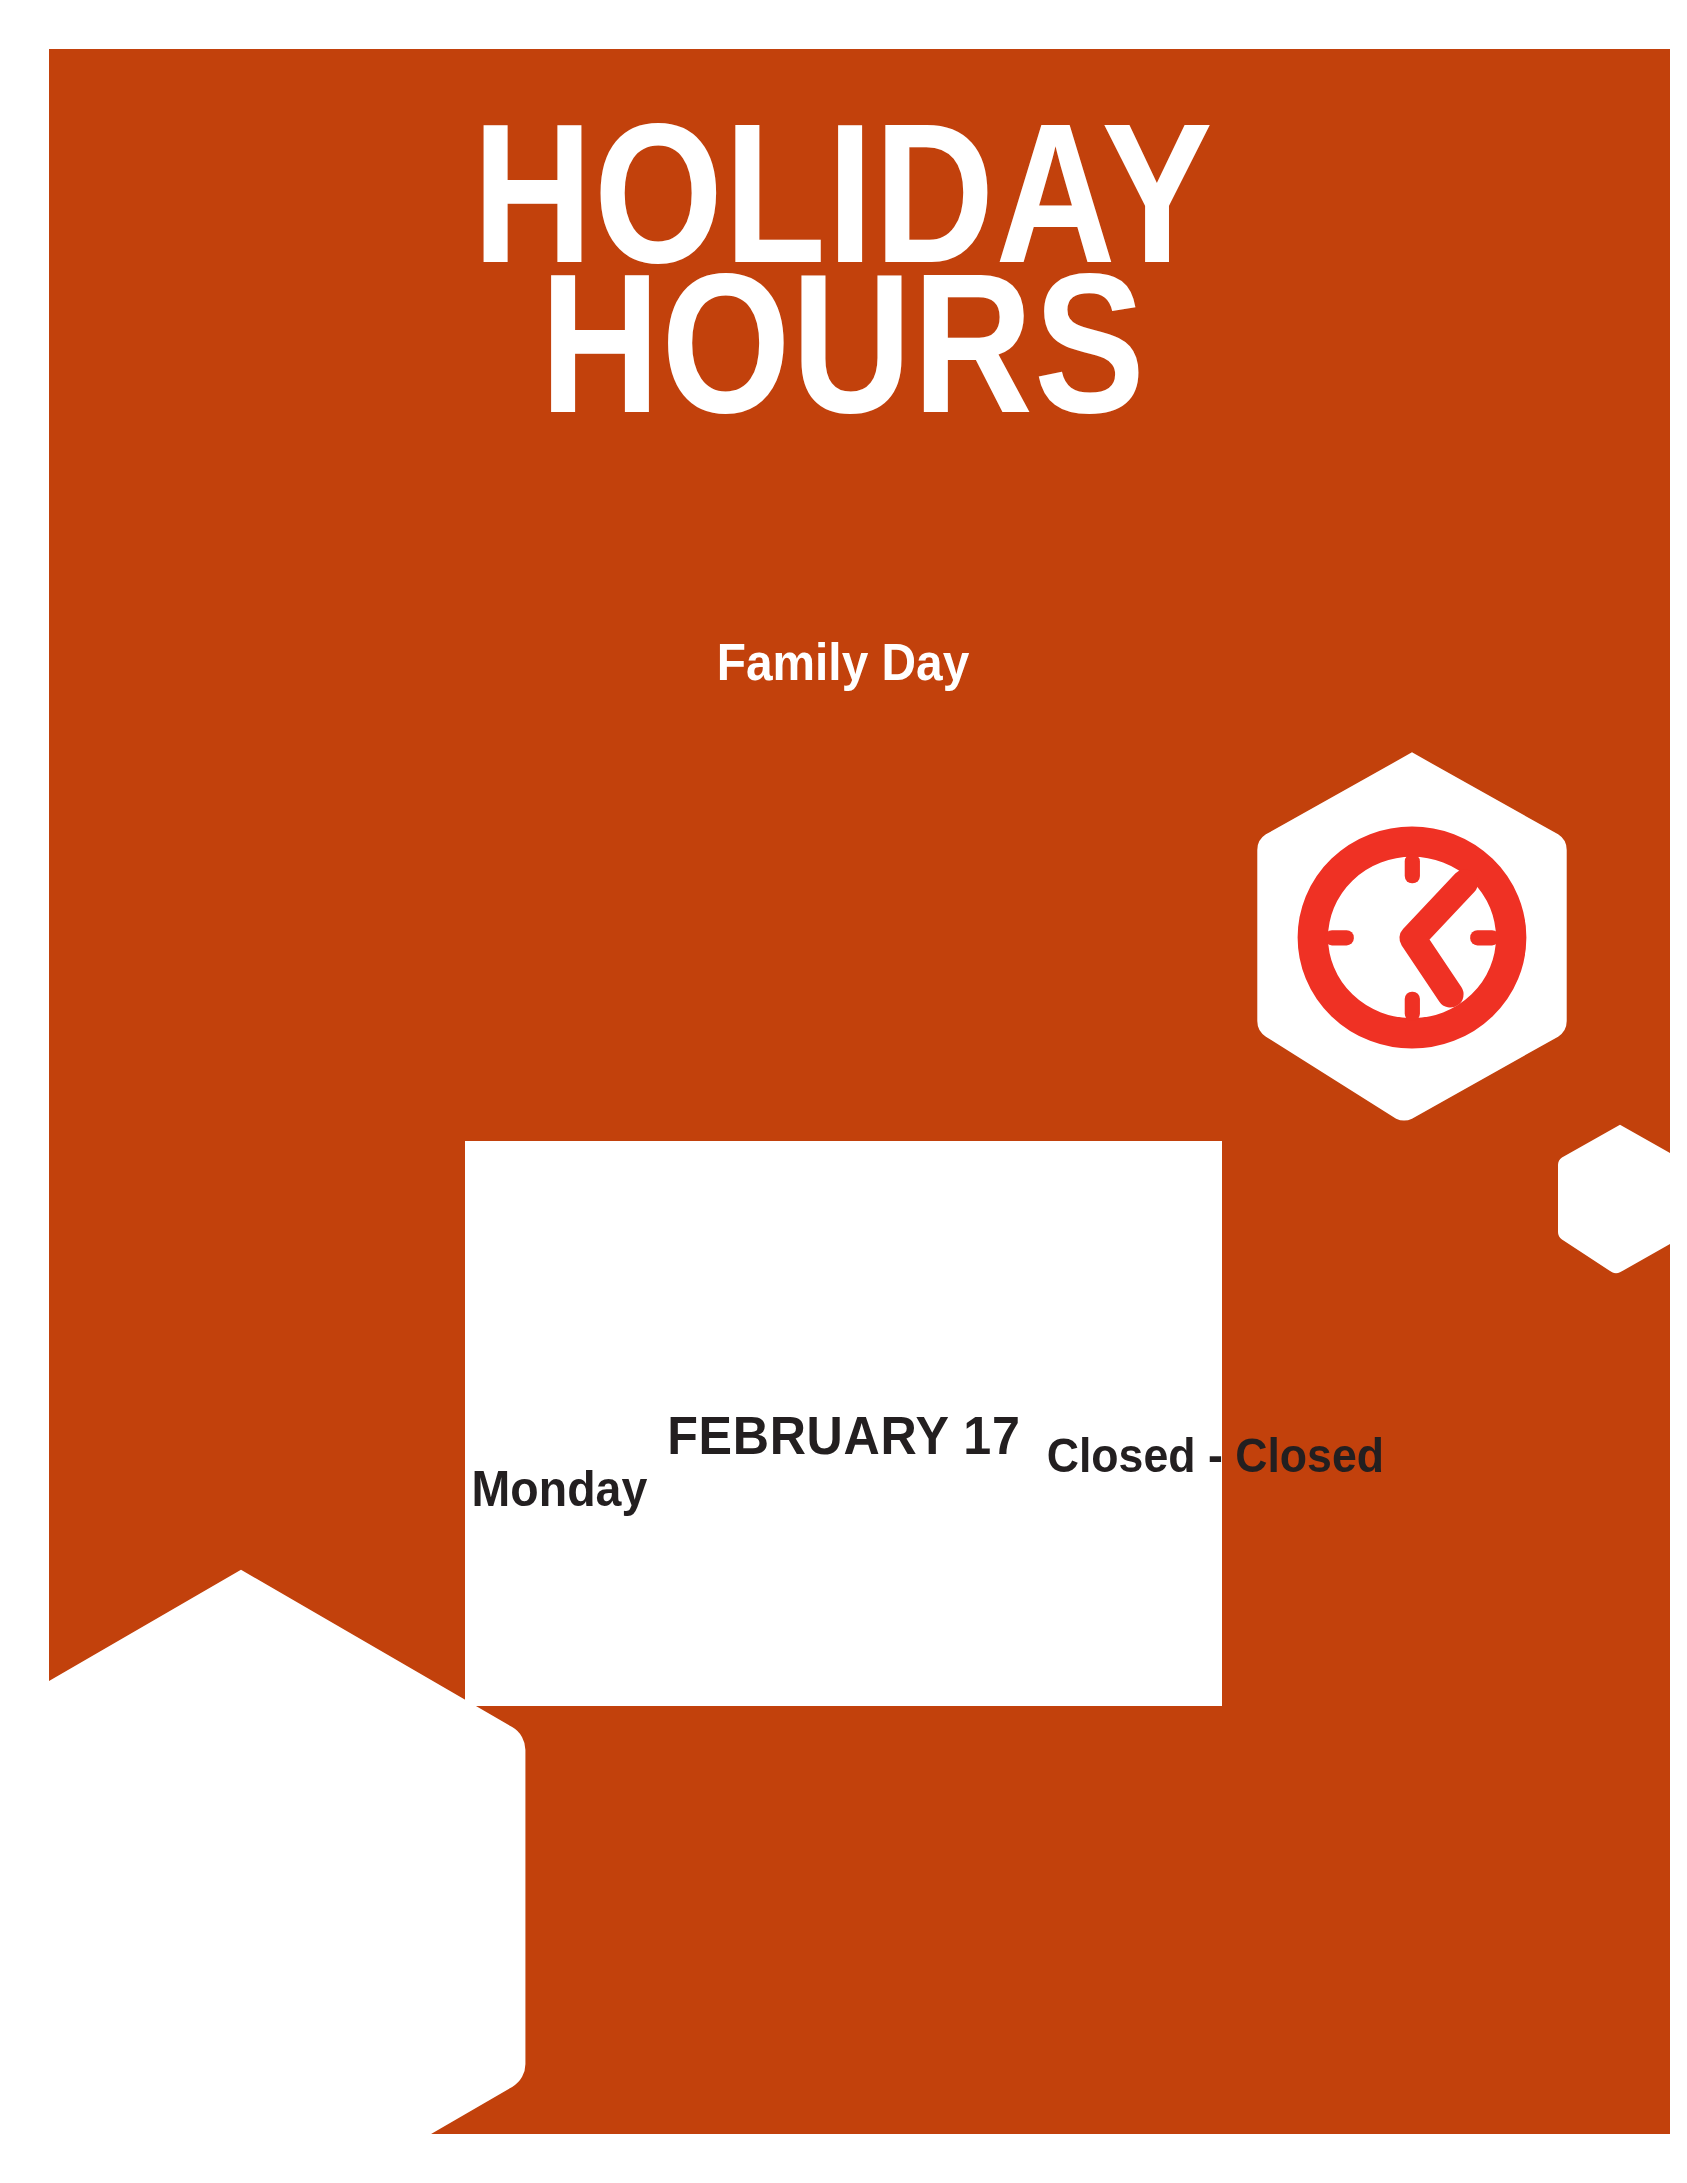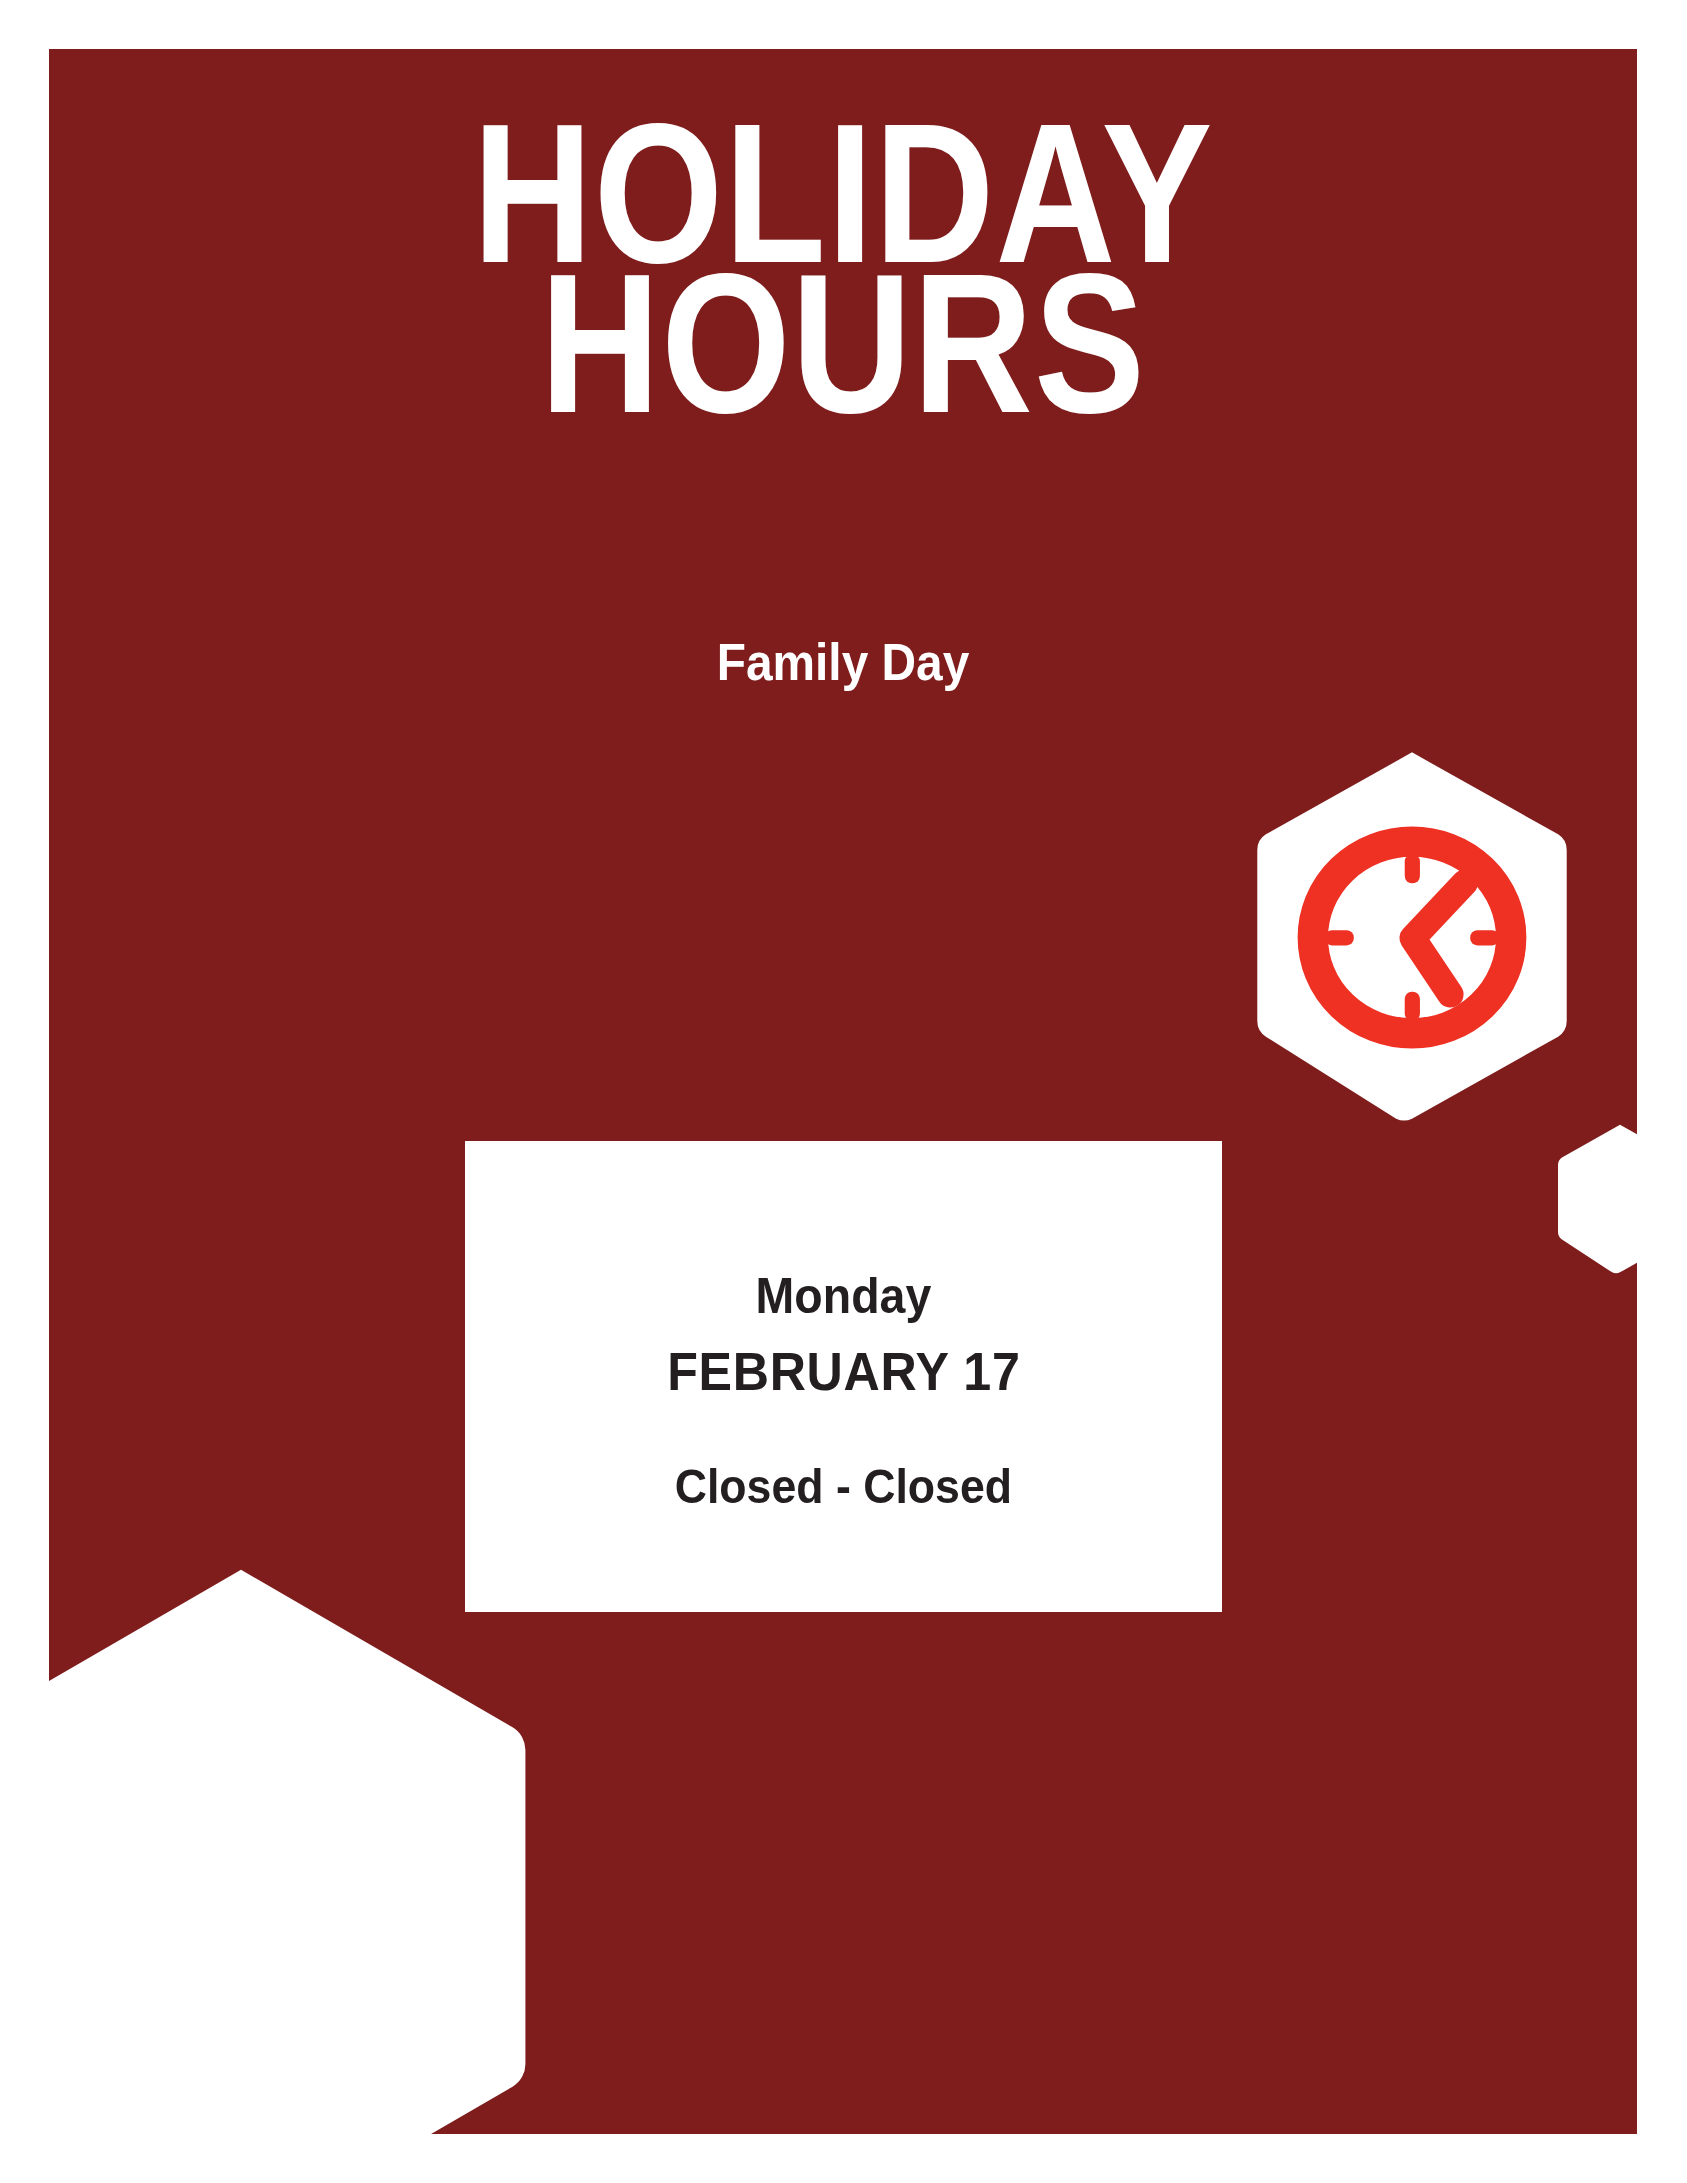--- a/index.html
+++ b/index.html
@@ -22,22 +22,23 @@
     background: #ffffff;
   }
 
   
   #red-panel {
     position: absolute;
     left: 49px;
     top: 49px;
     width: 1588px;
     height: 2085px;
-    background: #7f1d1d;
+    background: #c2410c;
     overflow: hidden;
+    padding-left: 33px;
   }
 
   
   #headline-block {
     position: absolute;
     left: 0;
     top: 0;
     width: 1588px;
     text-align: center;
     pointer-events: none;
@@ -104,25 +105,25 @@
     width: 590px;
     height: 688px;
   }
 
   
   #info-card {
     position: absolute;
     left: 416px;
     top: 1092px;
     width: 757px;
-    height: 471px;
+    height: 565px;
     background: #ffffff;
     box-sizing: border-box;
     display: flex;
-    flex-direction: column;
+    flex-direction: row;
     align-items: center;
   }
   .card-day {
     color: #231F20;
     font-family: "Liberation Sans Narrow", "Liberation Sans", sans-serif;
     font-weight: bold;
     font-size: 50px;
     line-height: 1;
     margin-top: 130px;
     transform: scaleX(0.93);

